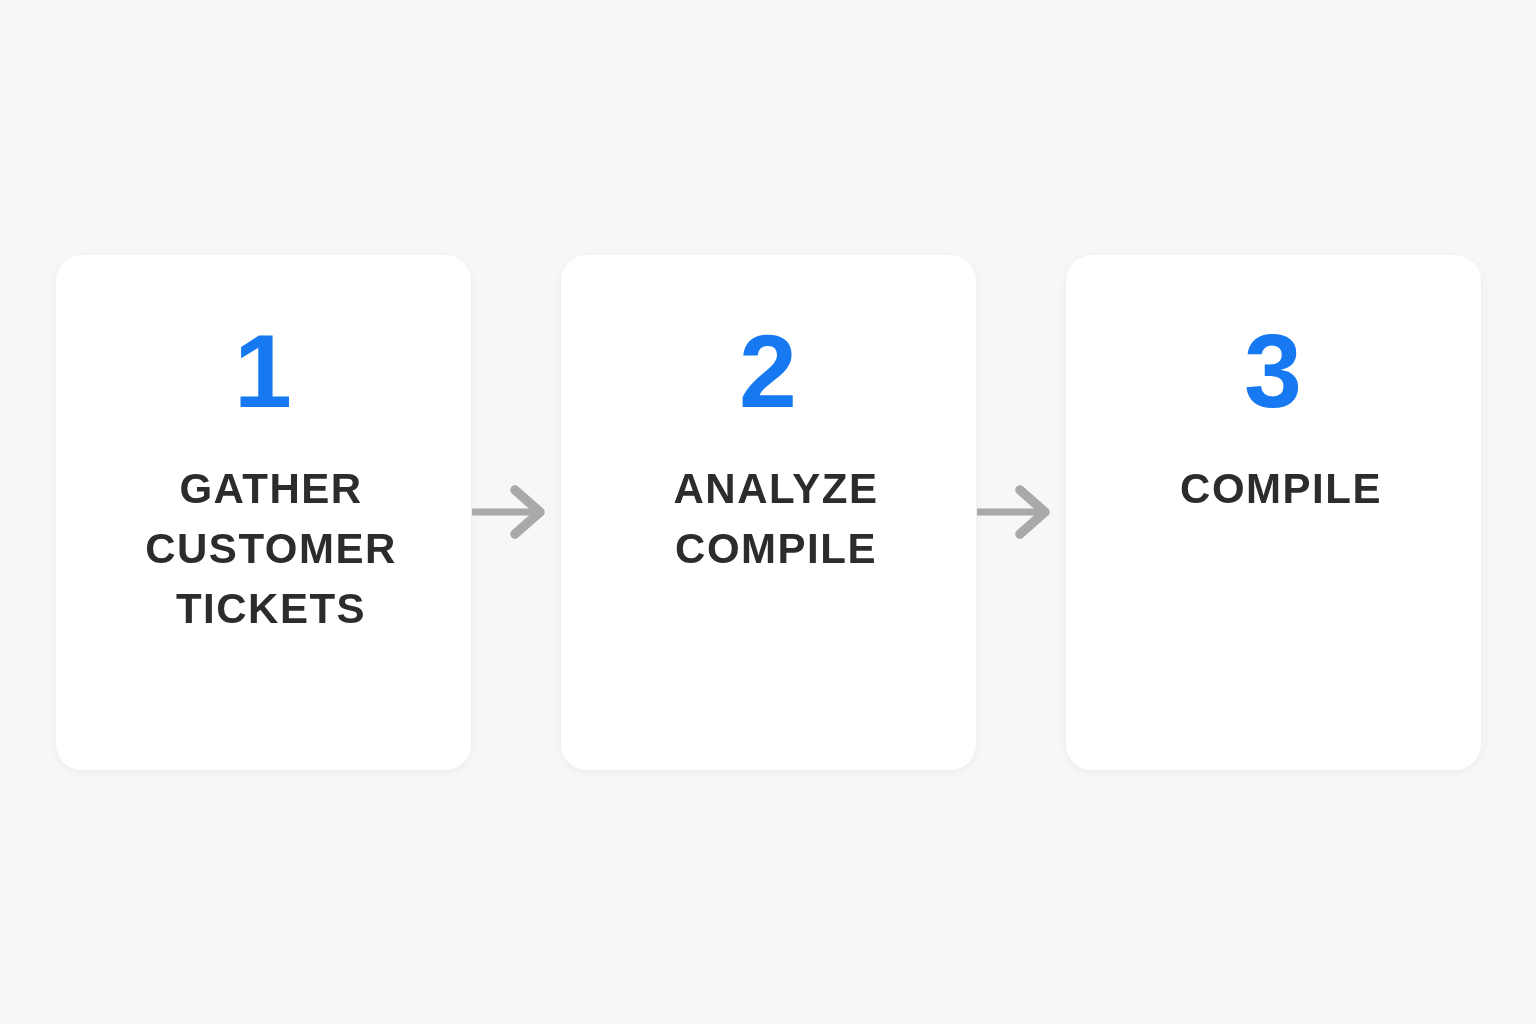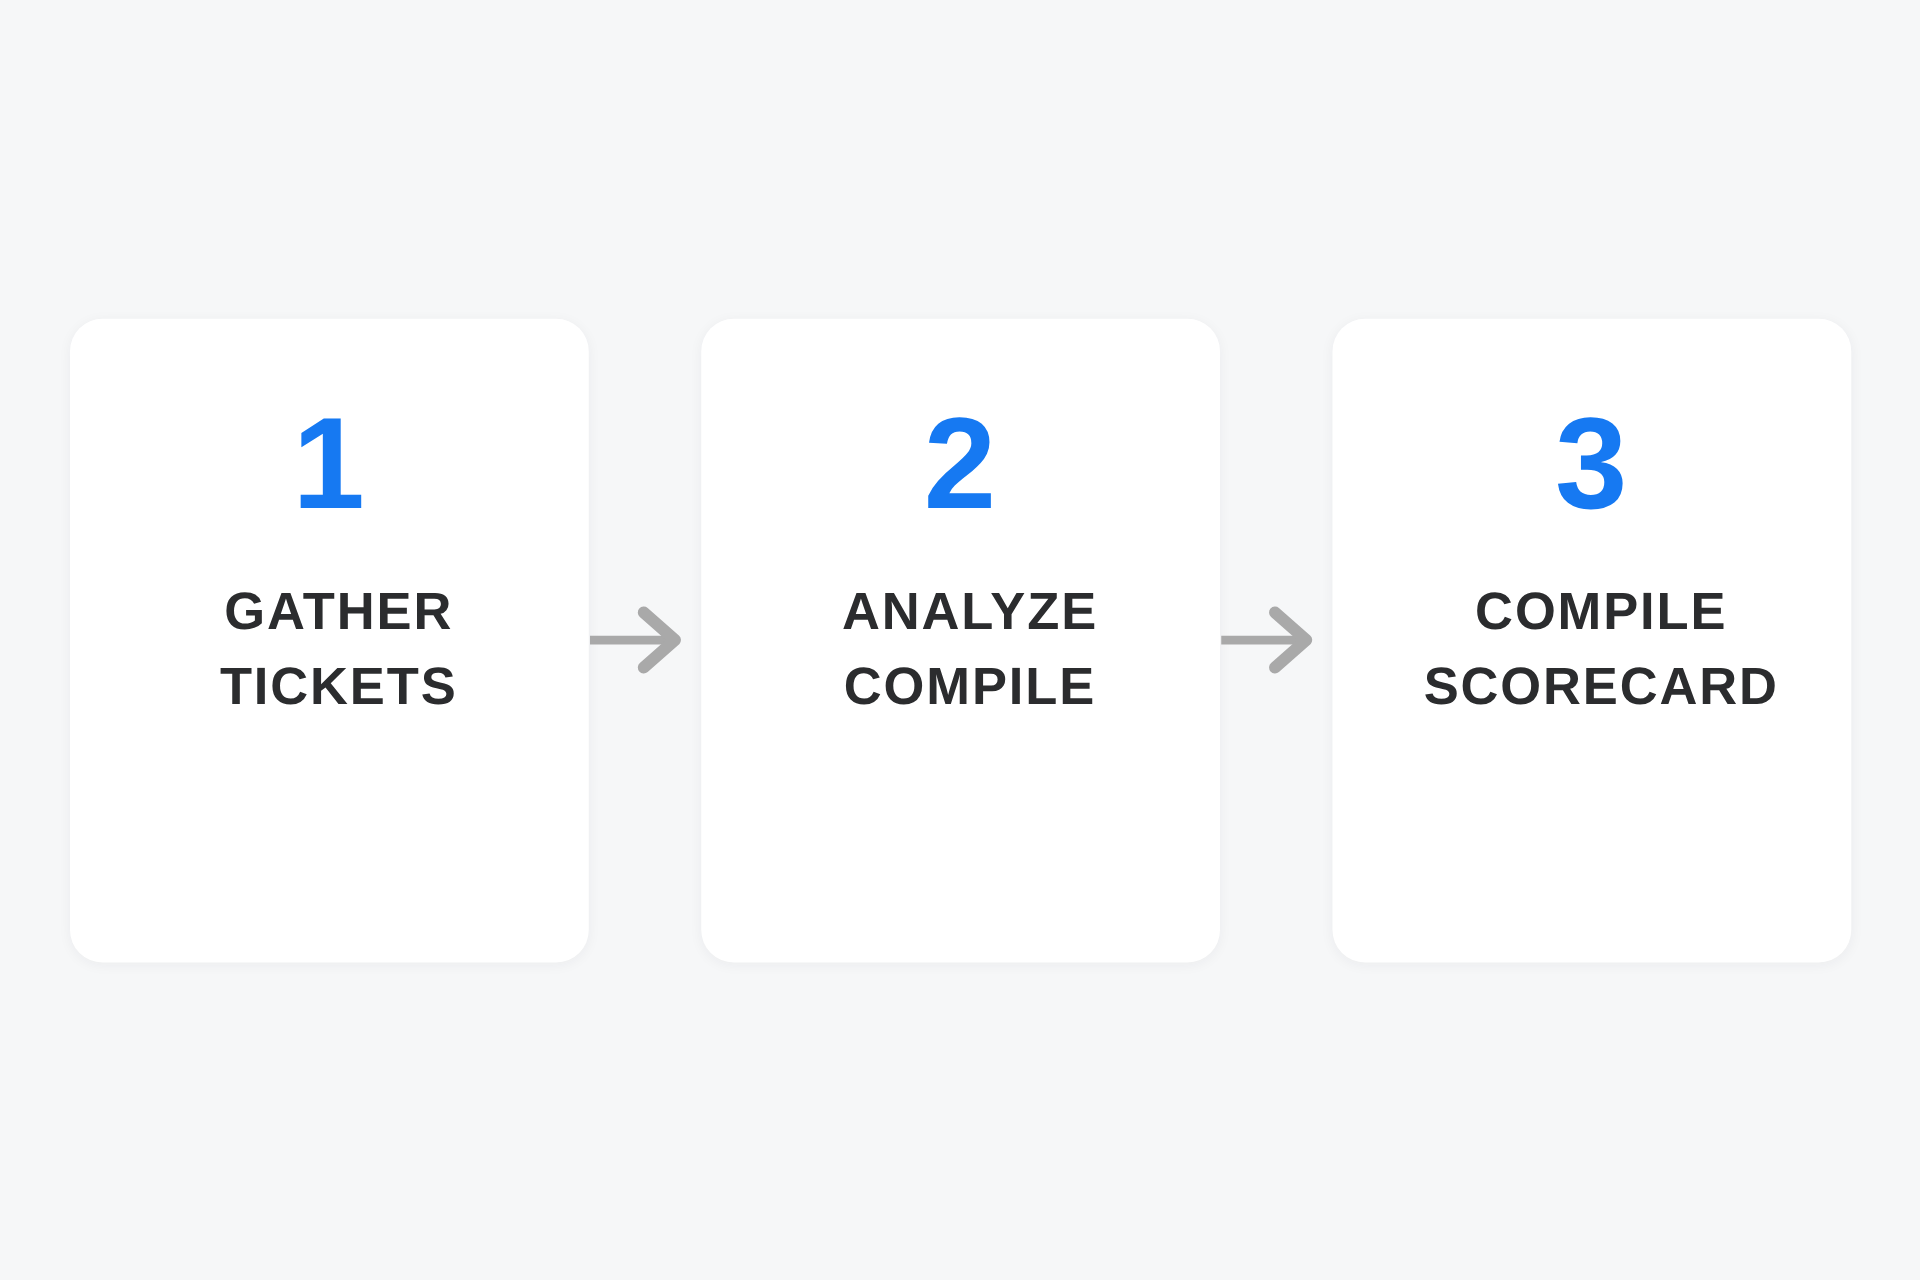--- a/index.html
+++ b/index.html
@@ -67,20 +67,21 @@
 </head>
 <body>
 
 <div class="canvas">
   <div class="flow">
 
     <section class="card">
       <div class="step-number">1</div>
       <h2 class="step-title">
         <div>GATHER</div>
+        <div>CUSTOMER</div>
         <div>TICKETS</div>
       </h2>
     </section>
 
     <div class="arrow-cell">
       <svg width="78" height="56" viewBox="0 0 78 56" aria-hidden="true">
         <line x1="1" y1="28" x2="66" y2="28" stroke="currentColor" stroke-width="7"></line>
         <path d="M 44 6 L 69 28 L 44 50" fill="none" stroke="currentColor" stroke-width="9.5" stroke-linecap="round" stroke-linejoin="round"></path>
       </svg>
     </div>
@@ -97,18 +98,17 @@
       <svg width="78" height="56" viewBox="0 0 78 56" aria-hidden="true">
         <line x1="1" y1="28" x2="66" y2="28" stroke="currentColor" stroke-width="7"></line>
         <path d="M 44 6 L 69 28 L 44 50" fill="none" stroke="currentColor" stroke-width="9.5" stroke-linecap="round" stroke-linejoin="round"></path>
       </svg>
     </div>
 
     <section class="card">
       <div class="step-number">3</div>
       <h2 class="step-title">
         <div>COMPILE</div>
-        <div>SCORECARD</div>
       </h2>
     </section>
 
   </div>
 </div>
 
 </body></html>

